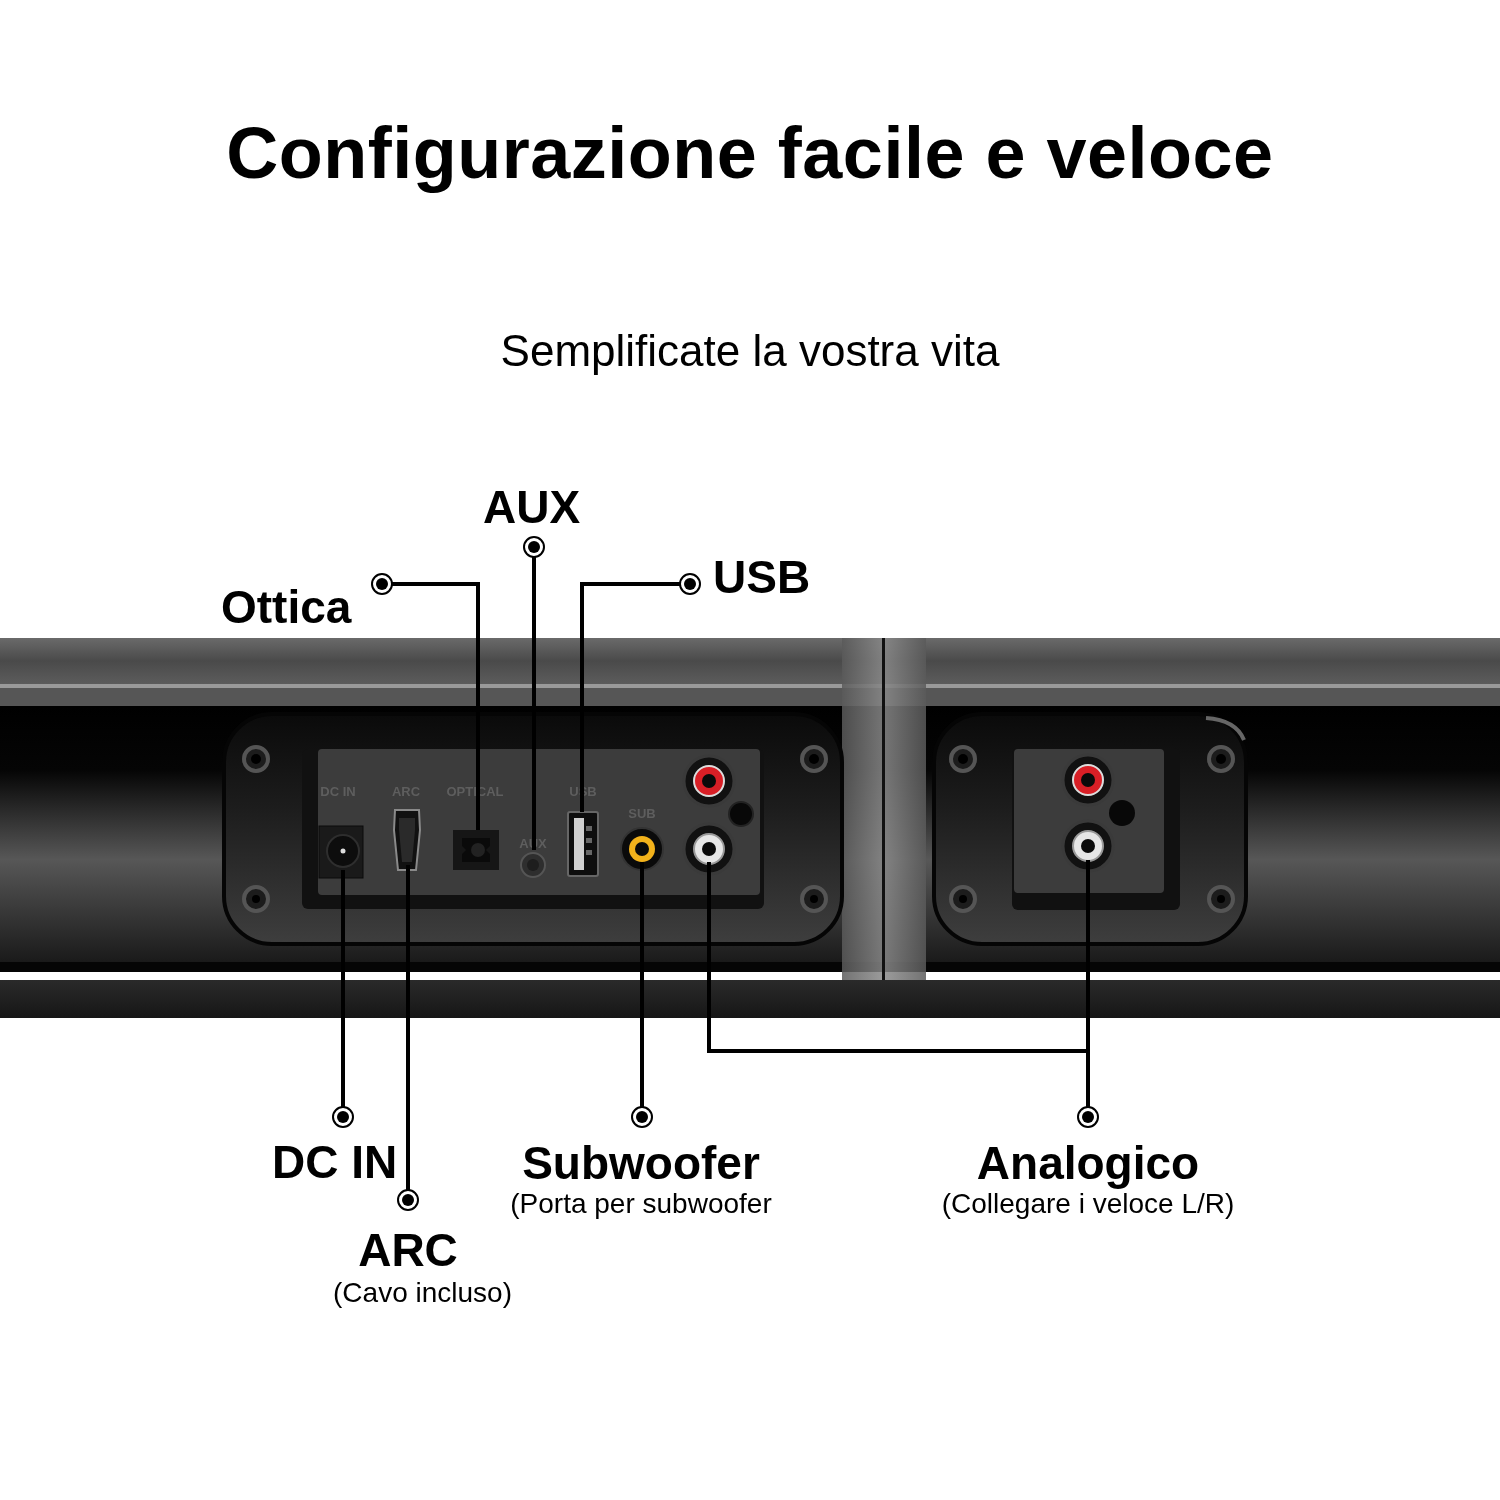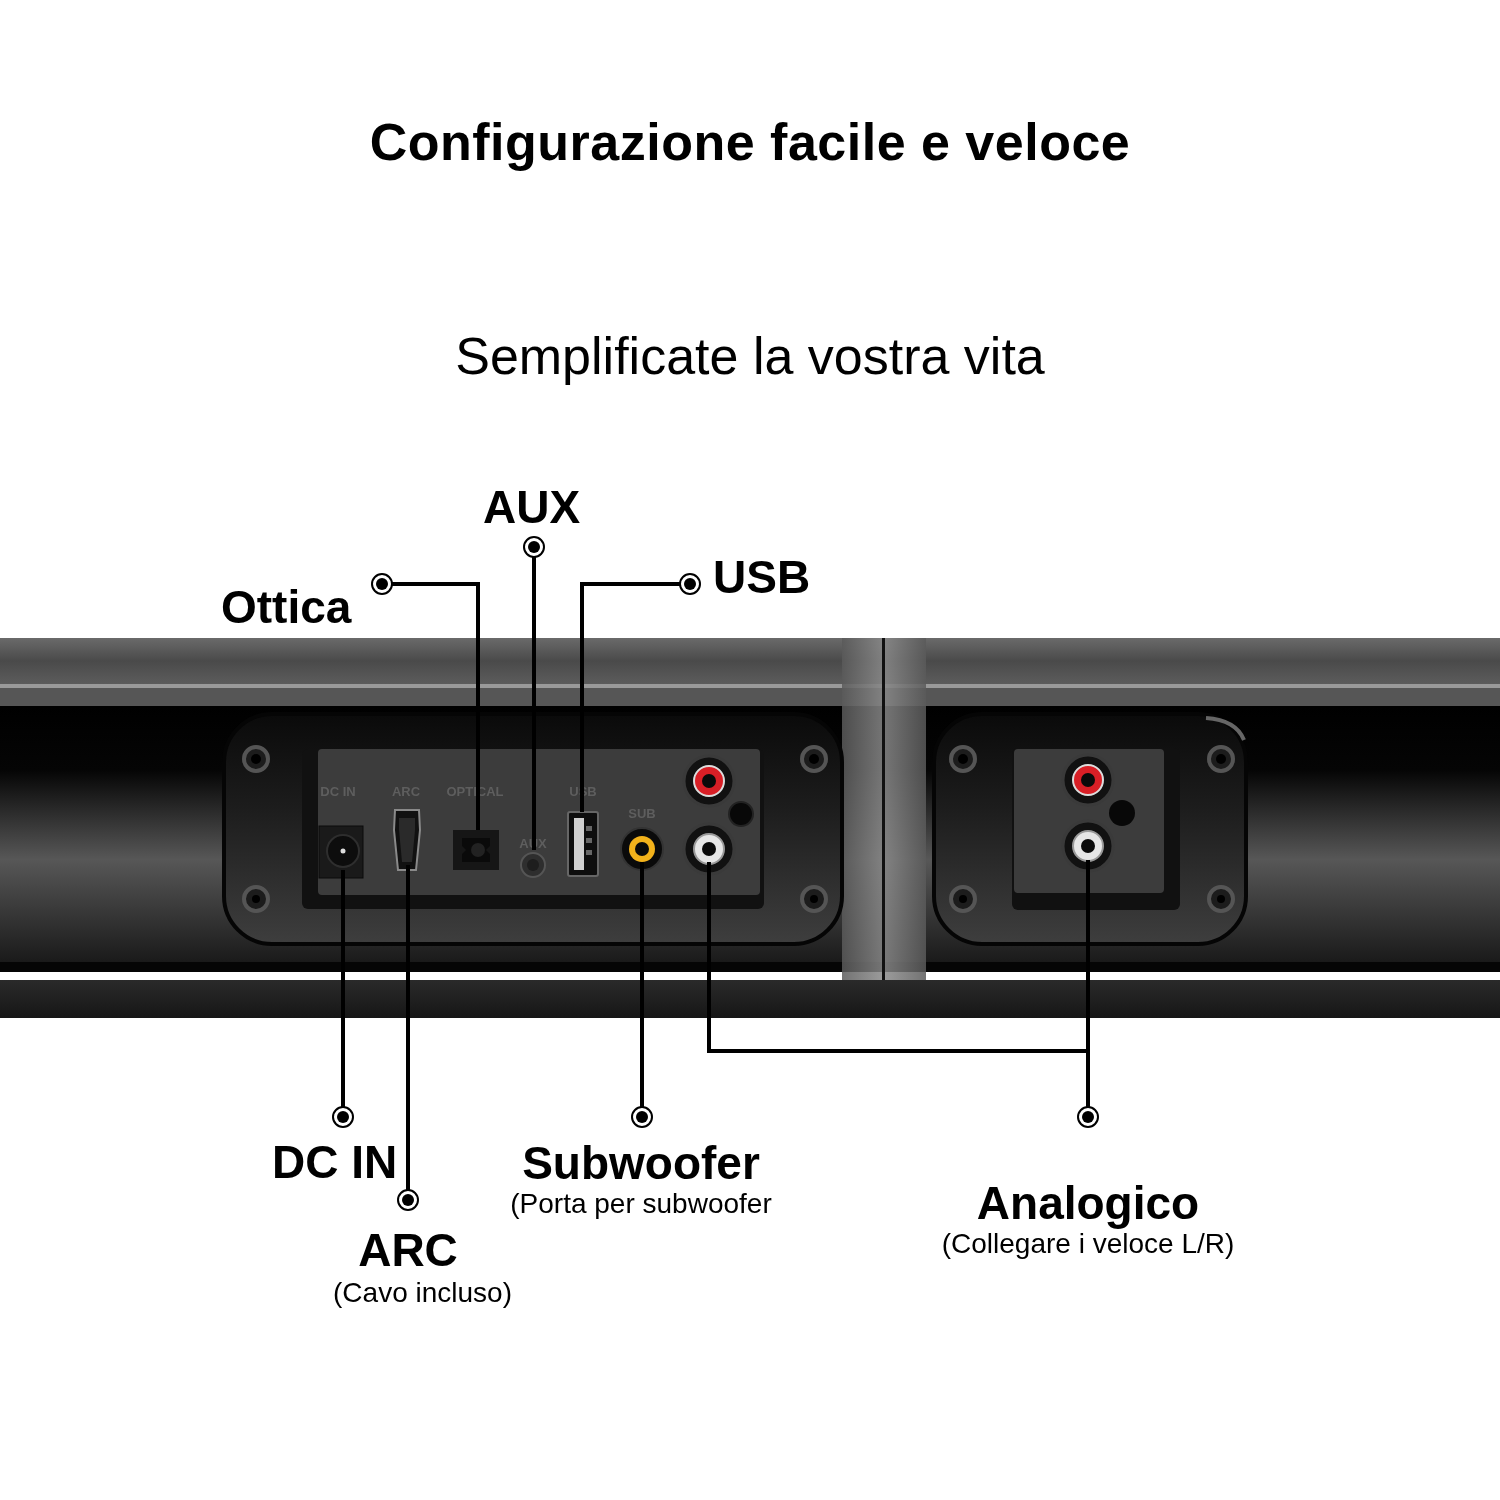--- a/index.html
+++ b/index.html
@@ -1,18 +1,18 @@
 <!DOCTYPE html>
 <html><head>
 <meta charset="utf-8">
 <style>
   html, body { margin: 0; padding: 0; background: #ffffff; }
   body { width: 1500px; height: 1500px; position: relative; overflow: hidden; font-family: "Liberation Sans", sans-serif; color: #000; }
-  .title { position: absolute; top: 112px; left: 0; width: 1500px; text-align: center; font-weight: bold; font-size: 52px; letter-spacing: 0.5px; }
-  .subtitle { position: absolute; top: 326px; left: 0; width: 1500px; text-align: center; font-size: 52px; }
+  .title { position: absolute; top: 112px; left: 0; width: 1500px; text-align: center; font-weight: bold; font-size: 72px; letter-spacing: 0.5px; }
+  .subtitle { position: absolute; top: 326px; left: 0; width: 1500px; text-align: center; font-size: 44px; }
   .bar { position: absolute; left: 0; top: 636px; width: 1500px; height: 385px; }
   .callout { position: absolute; font-weight: bold; font-size: 46px; white-space: nowrap; }
   .callout .sub { font-weight: normal; font-size: 28px; display: block; text-align: right; line-height: 36px; }
   .center { text-align: center; transform: translateX(-50%); }
   svg text { font-family: "Liberation Sans", sans-serif; }
 </style>
 </head>
 <body>
 
 <div class="title">Configurazione facile e veloce</div>
@@ -223,16 +223,16 @@
 <div class="callout center" style="left:408px; top:1223px;">
   <span>ARC</span>
   <span class="sub" style="margin-top:-2px;margin-left:29px;">(Cavo incluso)</span>
 </div>
 
 <div class="callout center" style="left:641px; top:1136px;">
   <span>Subwoofer</span>
   <span class="sub" style="margin-top:-4px;">(Porta per subwoofer</span>
 </div>
 
-<div class="callout center" style="left:1088px; top:1176px;">
+<div class="callout center" style="left:1088px; top:1136px;">
   <span>Analogico</span>
   <span class="sub" style="margin-top:-4px;">(Collegare i veloce L/R)</span>
 </div>
 
 </body></html>

